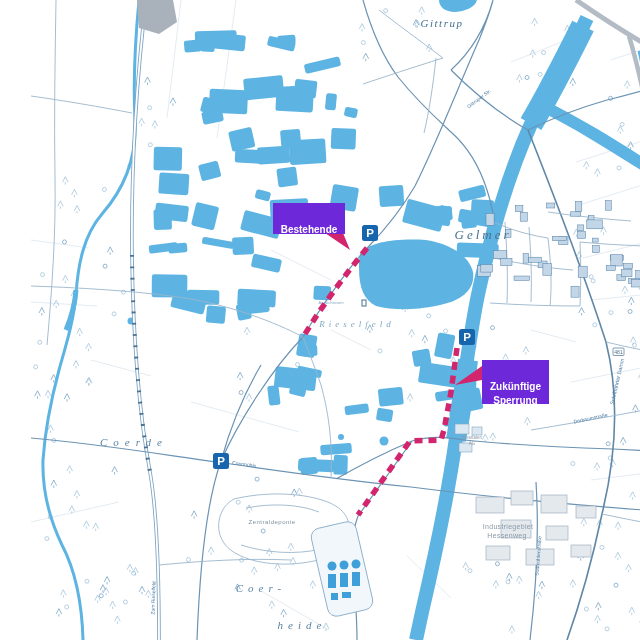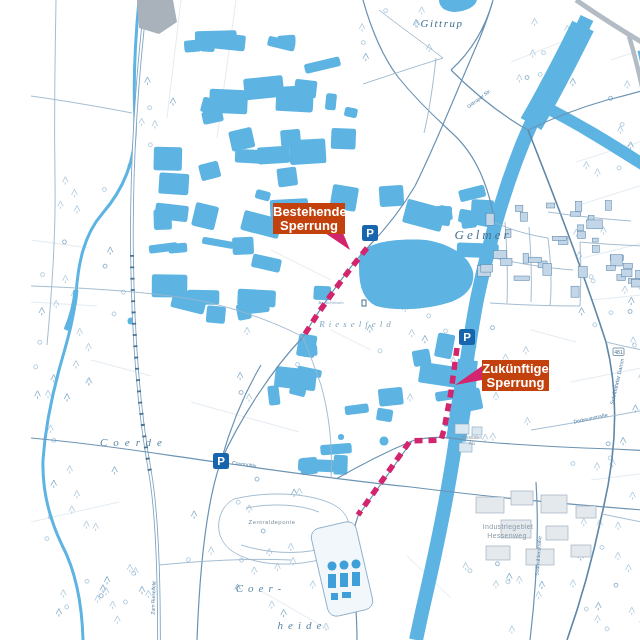--- a/index.html
+++ b/index.html
@@ -1,20 +1,20 @@
 <!DOCTYPE html>
 <html><head>
 <meta charset="utf-8">
 <style>
   html,body{margin:0;padding:0;width:640px;height:640px;overflow:hidden;background:#ffffff;
     font-family:"Liberation Sans",sans-serif;}
   .map{position:relative;width:640px;height:640px;background:#ffffff;margin-left:31px;}
   #map-svg{position:absolute;left:0;top:0;}
-  .callout{position:absolute;background:#c2410c;color:#ffffff;font-weight:bold;font-size:13px;
-    line-height:13.5px;text-align:center;padding-top:2px;box-sizing:border-box;z-index:5;
+  .callout{position:absolute;background:#6d28d9;color:#ffffff;font-weight:bold;font-size:10px;
+    line-height:13.5px;text-align:center;padding-top:20px;box-sizing:border-box;z-index:5;
     font-family:"Liberation Sans",sans-serif;}
 </style>
 </head>
 <body>
 
 <div class="map">
 <svg id="map-svg" width="640" height="640" viewBox="0 0 640 640">
 
   <g id="parcels">
     <path fill="none" stroke="#d7e3ed" stroke-width="0.7" d="M150,0 L136,118 M205,0 L186,138 M480,62 L556,32 M545,162 L640,132 M548,205 L640,176 M552,258 L640,236 M560,300 L640,292 M0,240 L58,248 M0,302 L66,306 M160,402 L268,432 M540,382 L640,362 M560,480 L640,470 M88,502 L0,522 M232,592 L298,630 M376,556 L420,598 M60,360 L120,376 M500,330 L545,342 M580,60 L640,40 M340,350 L300,330 M240,250 L300,280"></path>
@@ -456,17 +456,17 @@
           <rect x="182" y="453" width="16" height="16" rx="2.5" fill="#1766ad"></rect>
           <text x="190" y="465.2" text-anchor="middle" fill="#ffffff" font-size="11.5" font-weight="bold" font-family="&quot;Liberation Sans&quot;,sans-serif">P</text>
         </g>
       </g>
 </svg>
 
 <div class="callout" id="callout-existing" style="left: 242px; top: 203px; width: 72px; height: 31px;">
   <div>Bestehende</div>
   <div>Sperrung</div>
 </div>
-<div class="callout" id="callout-future" style="left: 451px; top: 360px; width: 67px; height: 31px;">
+<div class="callout" id="callout-future" style="left: 451px; top: 360px; width: 67px; height: 44px;">
   <div>Zukünftige</div>
   <div>Sperrung</div>
 </div>
 </div>
 
 </body></html>

